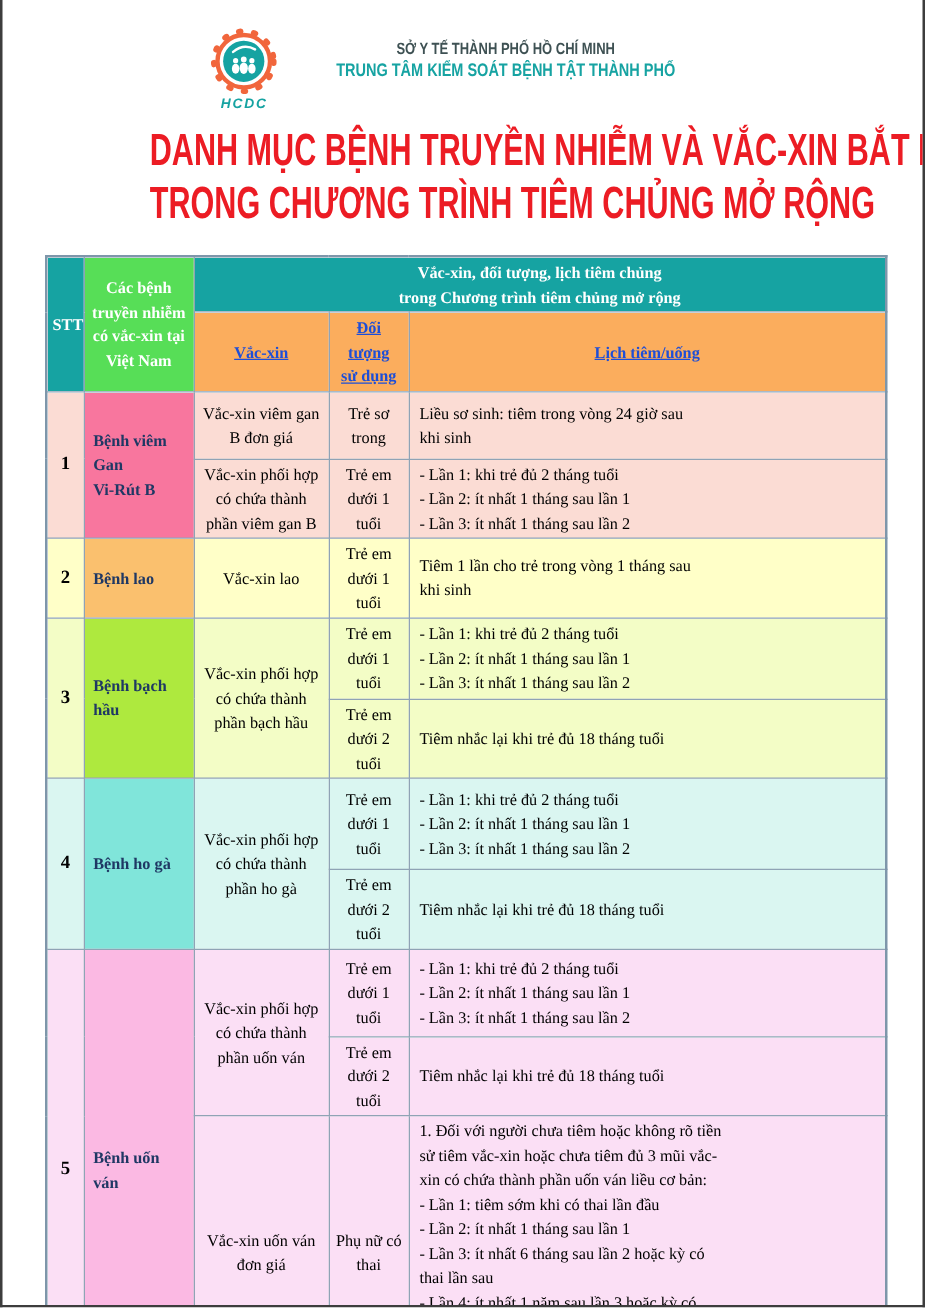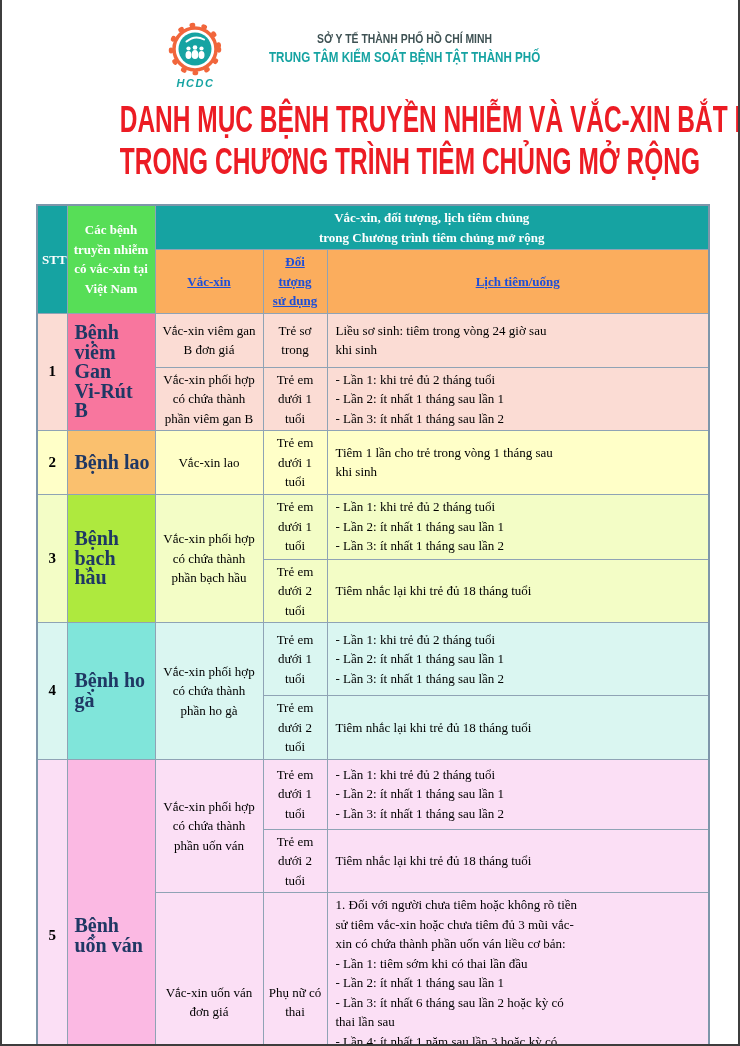--- a/index.html
+++ b/index.html
@@ -38,21 +38,21 @@
   .th-dis { background:var(--green_header); color:#fff; font-weight:bold; font-size:14px; line-height:18px; }
   .th-group { background:var(--teal); color:#fff; font-weight:bold; font-size:15.5px; line-height:20px; }
   .th-sub { background:var(--orange_header); color:#1d4ed8; font-weight:bold; font-size:15px; line-height:18px;text-decoration:underline; }
   
   .r1 td { background:var(--row1_pale); } .r1 td.dis { background:var(--row1_accent); }
   .r2 td { background:var(--row2_pale); } .r2 td.dis { background:var(--row2_accent); }
   .r3 td { background:var(--row3_pale); } .r3 td.dis { background:var(--row3_accent); }
   .r4 td { background:var(--row4_pale); } .r4 td.dis { background:var(--row4_accent); }
   .r5 td { background:var(--row5_pale); } .r5 td.dis { background:var(--row5_accent); }
   .vax td.stt { font-weight:bold; font-size:15px; }
-  .vax td.dis { font-weight:bold; font-size:20px; color:var(--navy_text); text-align:left; padding-left:7px;margin-top:24px; }
+  .vax td.dis { font-weight:bold; font-size:13px; color:var(--navy_text); text-align:left; padding-left:7px;margin-top:24px; }
   .vax td.sch { text-align:left; padding-left:8px; padding-right:20px; }
   
   tr.h43{height:43px} tr.h54{height:54px} tr.h61{height:61px} tr.h46{height:46px}
   tr.h65{height:65px} tr.h47{height:47px} tr.h73{height:73px} tr.h42{height:42px}
   tr.h70{height:70px} tr.h215{height:215px}
 </style>
 </head>
 <body>
 
 <div class="page">

